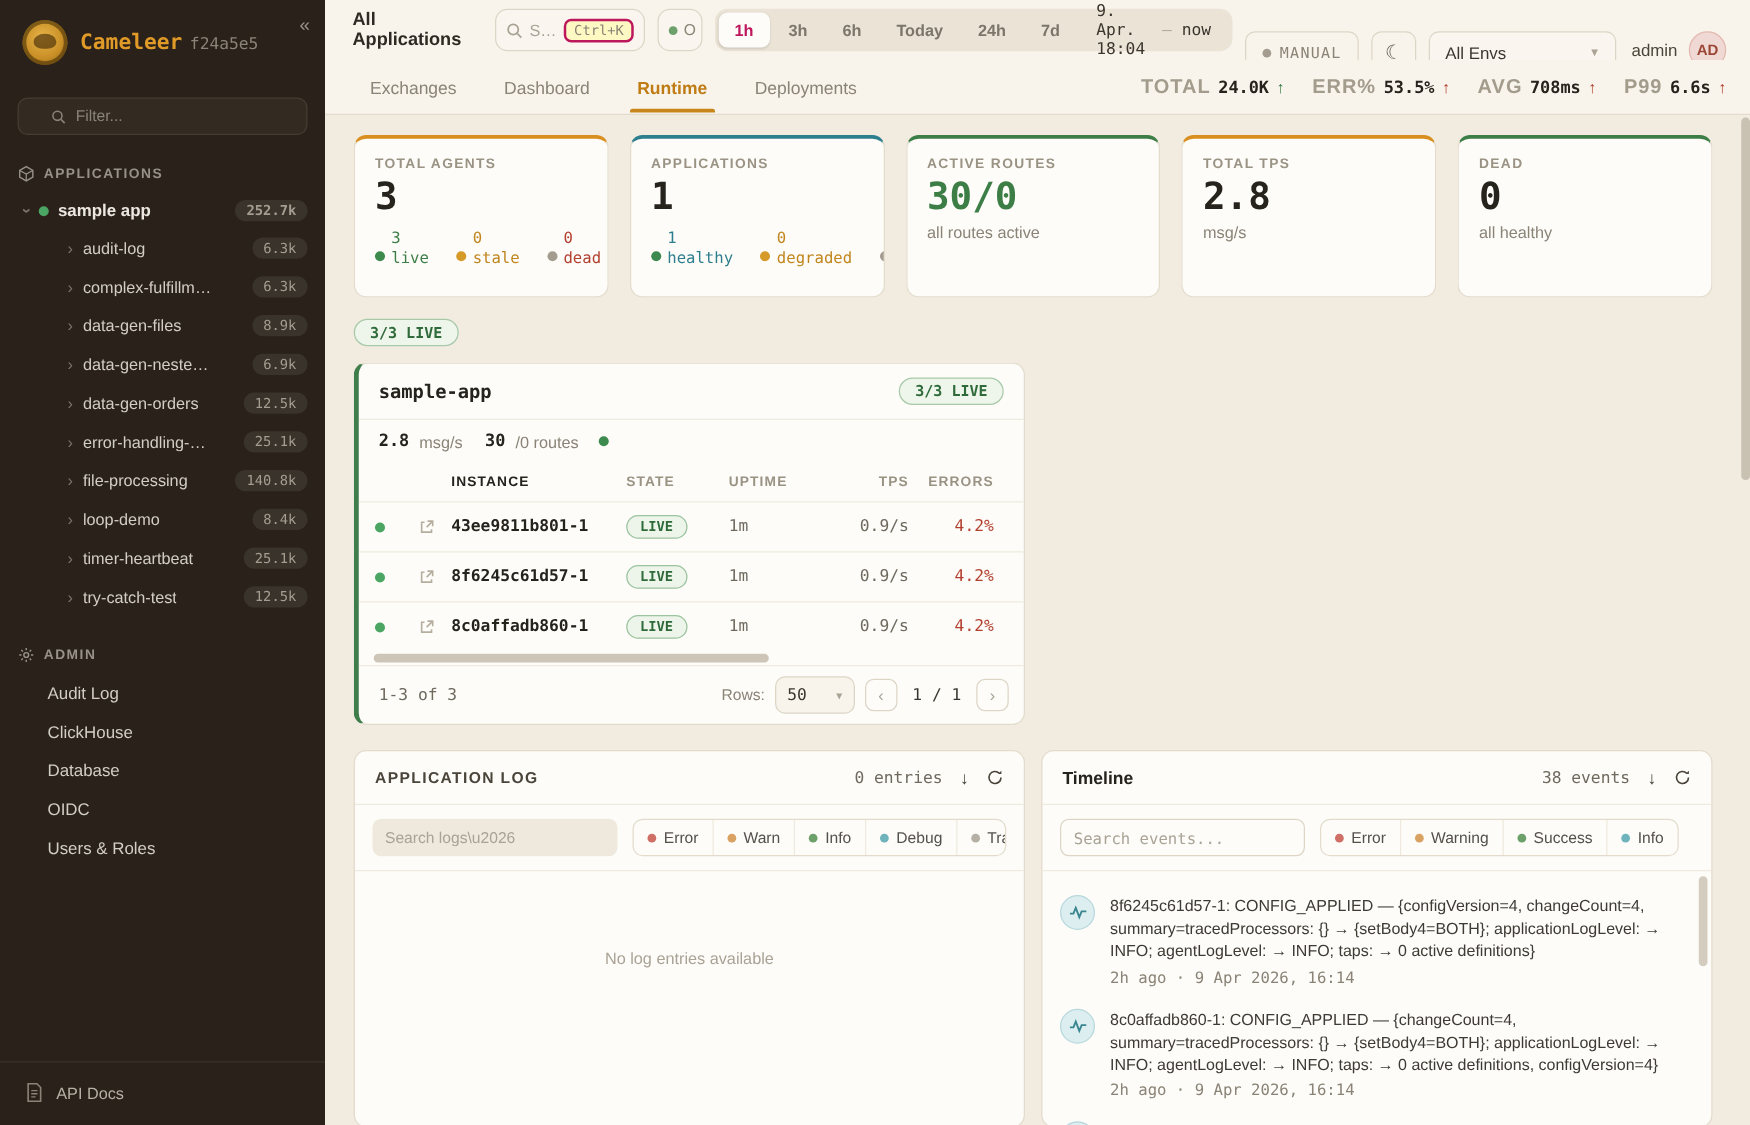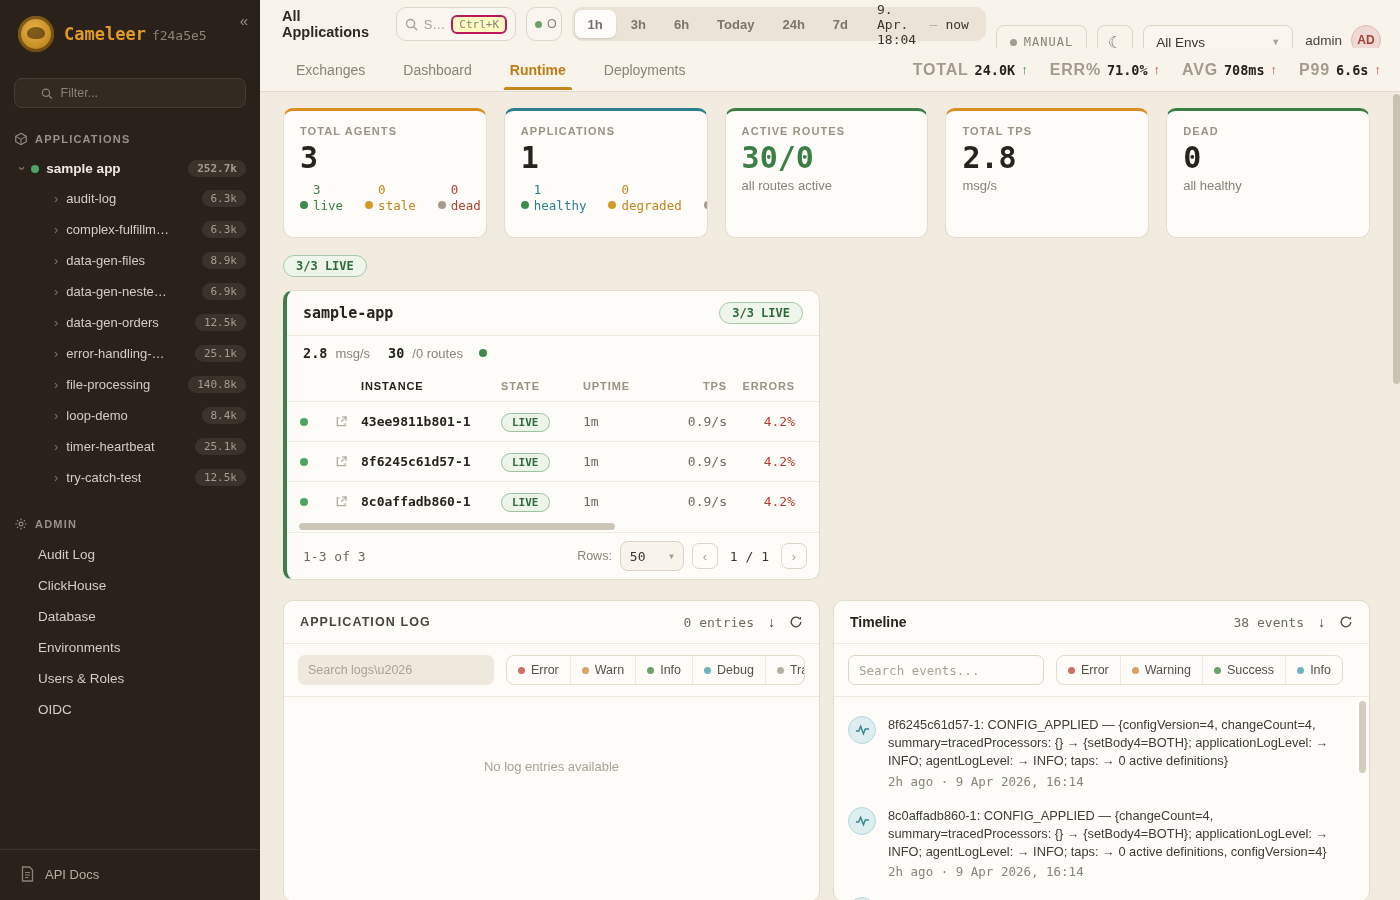--- a/index.html
+++ b/index.html
@@ -55,21 +55,21 @@
   .kbd { border:2px solid #be185d; background:#fef9c3; border-radius:6px; padding:1px 6px;
          font-family:"DejaVu Sans Mono", monospace; font-size:11px; color:#8a8376; }
   .online-pill { height:34px; width:38px; border:1px solid #ddd5c6; border-radius:10px; background:#faf6ef;
                  display:flex; align-items:center; gap:5px; padding:0 8px; overflow:hidden; }
   .online-pill .dot { width:7px; height:7px; border-radius:50%; background:#6ea06b; flex:none; }
   .online-pill .txt { color:#8a8376; font-size:12.5px; }
   .time-seg { display:flex; align-items:center; background:#eae3d6; border-radius:10px;
               height:34px; padding:3px; gap:2px; }
   .seg-btn { padding:0 13px; height:28px; display:flex; align-items:center; border-radius:7px;
              font-size:13px; color:#7c7569; font-weight:bold; cursor:pointer; }
-  .seg-btn.active { background:#fdfcf9; color:#737373; box-shadow:0 1px 2px rgba(0,0,0,.12); }
+  .seg-btn.active { background:#fdfcf9; color:#be185d; box-shadow:0 1px 2px rgba(0,0,0,.12); }
   .seg-range { font-family:"DejaVu Sans Mono", monospace; font-size:13px; color:#3a352d;
                display:flex; gap:8px; padding:0 14px; align-items:center; }
   .seg-range .sep { color:#b3ab9c; }
   .manual-btn { height:34px; border:1px solid #ddd5c6; border-radius:8px; background:#f8f4ec;
                 display:flex; align-items:center; gap:7px; padding:0 13px; cursor:pointer;
                 font-family:"DejaVu Sans Mono", monospace; font-size:12px; letter-spacing:1px; color:#8a8376; }
   .manual-btn .dot { width:7px; height:7px; border-radius:50%; background:#a49c8e; }
   .icon-btn { height:34px; width:36px; border:1px solid #ddd5c6; border-radius:8px; background:#f8f4ec;
               display:flex; align-items:center; justify-content:center; cursor:pointer;
               color:#6f695e; font-size:16px; }
@@ -288,23 +288,22 @@
   <div class="sb-section" style="padding-top:24px;">
     <svg class="icon-svg" width="14" height="14" viewBox="0 0 16 16">
         <circle cx="8" cy="8" r="2.2" fill="none" stroke="#97918a" stroke-width="1.3"></circle>
         <path d="M8 1.6v2M8 12.4v2M1.6 8h2M12.4 8h2M3.5 3.5l1.4 1.4M11.1 11.1l1.4 1.4M12.5 3.5l-1.4 1.4M4.9 11.1l-1.4 1.4" stroke="#97918a" stroke-width="1.3"></path>
       </svg>
     <span>ADMIN</span>
   </div>
   <div class="sb-admin-item">Audit Log</div>
   <div class="sb-admin-item">ClickHouse</div>
   <div class="sb-admin-item">Database</div>
-  <div class="sb-admin-item">Environments</div>
+  <div class="sb-admin-item">OIDC</div>
   <div class="sb-admin-item">Users &amp; Roles</div>
-  <div class="sb-admin-item">OIDC</div>
 
   <div class="sb-footer">
     <svg class="icon-svg" width="15" height="16" viewBox="0 0 14 16">
         <path d="M2 1h7l3 3v11H2z" fill="none" stroke="#8a8378" stroke-width="1.3"></path>
         <path d="M4.5 6.5h5M4.5 9h5M4.5 11.5h3.5" stroke="#8a8378" stroke-width="1.1"></path>
       </svg>
     <span>API Docs</span>
   </div>
 </aside>
 
@@ -362,21 +361,21 @@
     <span class="tab active">Runtime</span>
     <span class="tab">Deployments</span>
     <div class="nav-stats">
       <div class="nstat">
           <span class="lab">TOTAL</span>
           <span class="val">24.0K</span>
           <span class="arrow-up-green">↑</span>
         </div>
       <div class="nstat">
           <span class="lab">ERR%</span>
-          <span class="val">71.0%</span>
+          <span class="val">53.5%</span>
           <span class="arrow-up-red">↑</span>
         </div>
       <div class="nstat">
           <span class="lab">AVG</span>
           <span class="val">708ms</span>
           <span class="arrow-up-red">↑</span>
         </div>
       <div class="nstat">
           <span class="lab">P99</span>
           <span class="val">6.6s</span>

